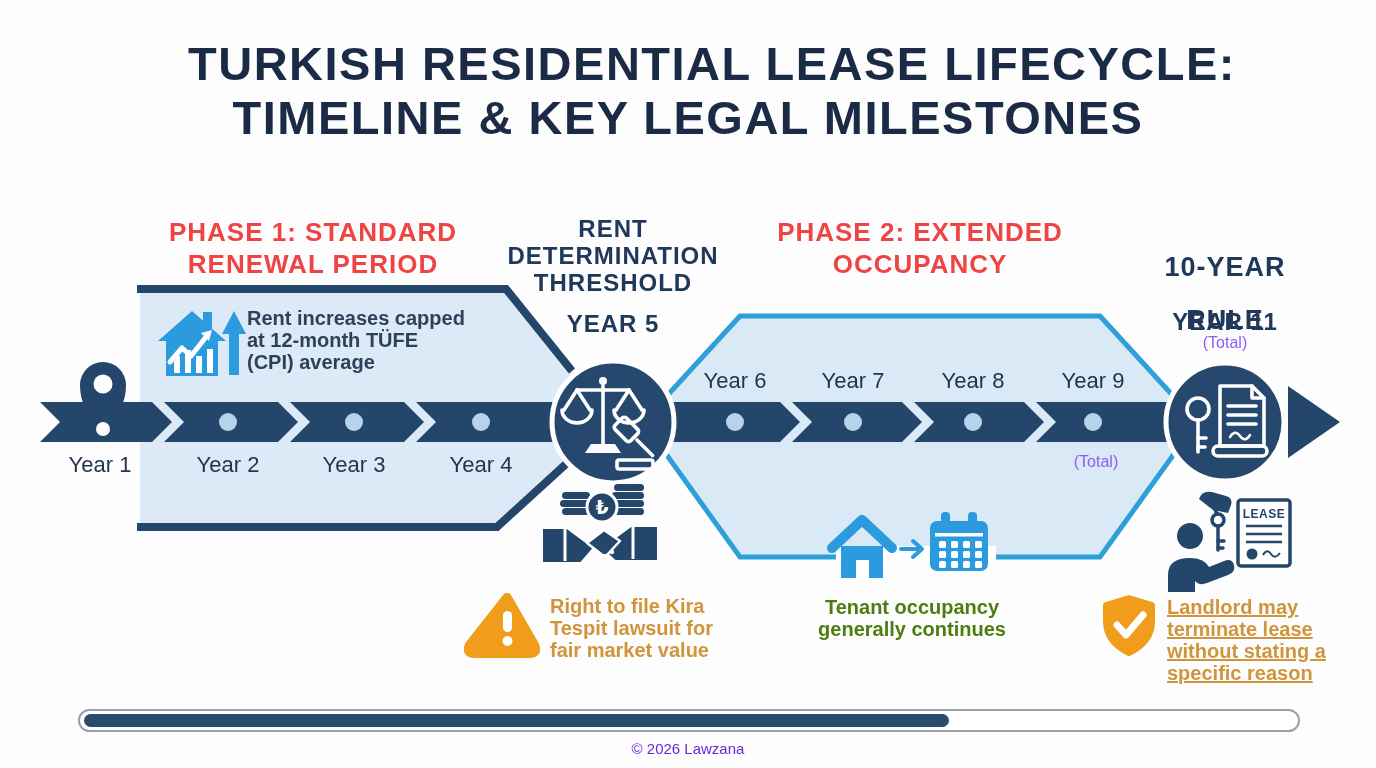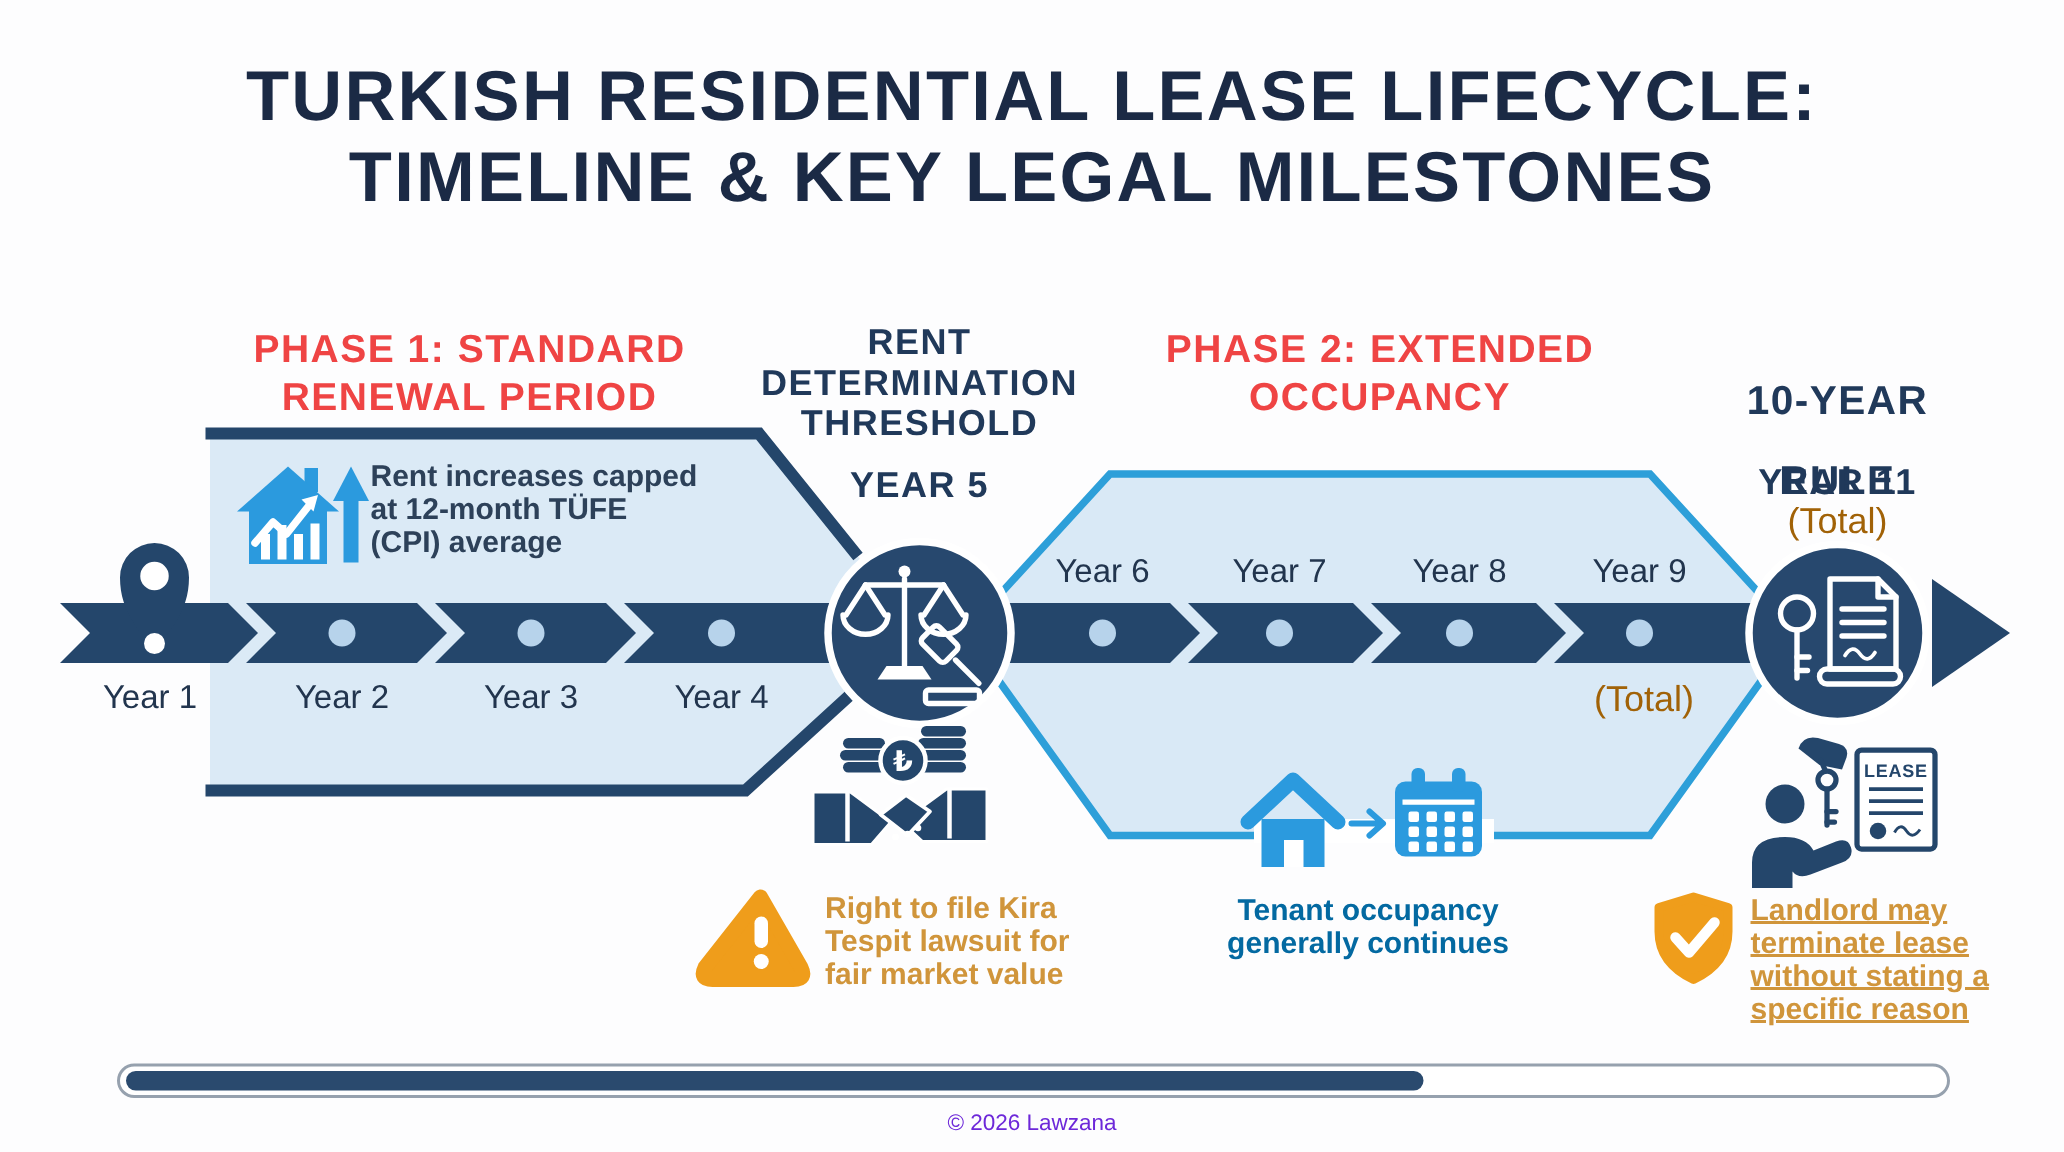--- a/index.html
+++ b/index.html
@@ -15,25 +15,25 @@
 
   .title-line { left:688px; color:#1b2a45; font-weight:800; font-size:47px;
     letter-spacing:1.5px; white-space:nowrap; }
   .h-phase { color:#ef4444; font-weight:800; font-size:26px; letter-spacing:1px;
     line-height:32px; white-space:nowrap; }
   .h-sub   { color:#20395a; font-weight:800; font-size:24px; letter-spacing:1px;
     line-height:27px; white-space:nowrap; }
   .h-ten   { color:#20395a; font-weight:800; font-size:27px; letter-spacing:1px;
     line-height:33px; white-space:nowrap;margin-top:20px; }
   .year-big { color:#20395a; font-weight:800; font-size:24px; letter-spacing:1px; white-space:nowrap; }
-  .total-lbl { color:#a16207; font-weight:500; font-size:24px; white-space:nowrap; }
+  .total-lbl { color:#8b5cf6; font-weight:500; font-size:16px; white-space:nowrap; }
   .year-label { color:#22354e; font-weight:500; font-size:22px; white-space:nowrap; }
   .note-dark { color:#2d4159; font-weight:700; font-size:20px; line-height:22px; }
   .note-orange { color:#d0953b; font-weight:700; font-size:20px; line-height:22px; }
-  .note-blue { color:#0369a1; font-weight:700; font-size:20px; line-height:22px; text-align:center; }
+  .note-blue { color:#4d7c0f; font-weight:700; font-size:20px; line-height:22px; text-align:center; }
   .copyright { color:#6d28d9; font-size:15px; font-weight:500; white-space:nowrap; }
 
   .progress-outer { left:78px; top:709px; width:1222px; height:23px; z-index:2;
     background:#fff; border:2px solid #96a1ae; border-radius:12px; }
   .progress-inner { position:absolute; left:4px; top:3px; height:13px; width:71%;
     background:#2a4a6e; border-radius:7px; }
 </style>
 </head>
 <body>
 
@@ -210,21 +210,21 @@
       <circle cx="1252" cy="554" r="5.5" fill="#24466b"></circle>
       <path d="M1263,555 q4,-7 8,-1 t9,-1" fill="none" stroke="#24466b" stroke-width="2"></path>
     </g>
 
     <g>
       <path d="M1129,598 l23,7 v16 q0,21 -23,32 q-23,-11 -23,-32 v-16 z" fill="#ef9d1b" stroke="#ef9d1b" stroke-width="6" stroke-linejoin="round"></path>
       <path d="M1117,625 l9,10 17,-20" fill="none" stroke="#fff" stroke-width="7" stroke-linecap="round" stroke-linejoin="round"></path>
     </g>
   </svg>
 
-  <div class="abs txt title-line cx" style="top:36px;">TURKISH RESIDENTIAL LEASE LIFECYCLE:</div>
+  <div class="abs txt title-line cx" style="top:36px;margin-left:24px;">TURKISH RESIDENTIAL LEASE LIFECYCLE:</div>
   <div class="abs txt title-line cx" style="top:90px;">TIMELINE &amp; KEY LEGAL MILESTONES</div>
 
   <div class="abs txt cx" style="left:313px; top:216px;">
     <div class="h-phase">PHASE 1: STANDARD</div>
     <div class="h-phase">RENEWAL PERIOD</div>
   </div>
 
   <div class="abs txt cx" style="left:613px; top:215px;">
     <div class="h-sub">RENT</div>
     <div class="h-sub">DETERMINATION</div>

